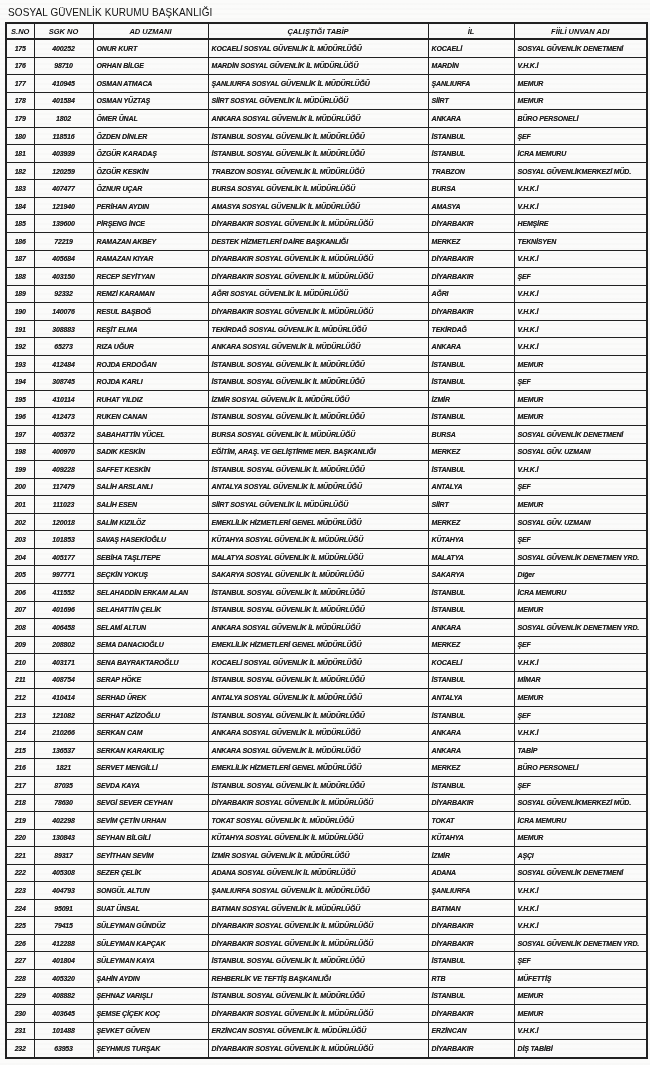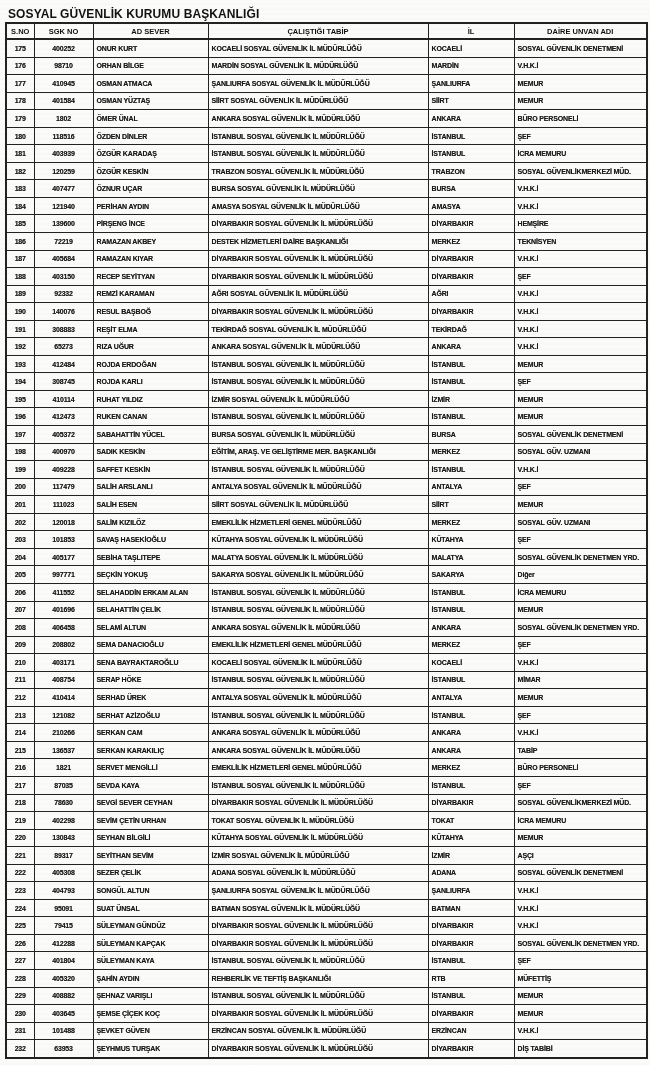--- a/index.html
+++ b/index.html
@@ -15,39 +15,40 @@
       repeating-linear-gradient(0deg, rgba(0,0,0,0.012) 0 2px, rgba(255,255,255,0) 2px 5px),
       #fbfbfa;
     font-family: "Liberation Sans", "DejaVu Sans", sans-serif;
     color: #151515;
     overflow: hidden;
   }
   .doc-title {
     position: absolute;
     left: 8px;
     top: 7px;
-    font-size: 12px;
-    font-weight: 700;
+    font-size: 10px;
+    font-weight: 400;
     letter-spacing: 0.1px;
     color: #121212;
     transform: scaleY(1.05);
   }
   table.roster {
     position: absolute;
     left: 5px;
     top: 22px;
     width: 641px;
     border-collapse: collapse;
     table-layout: fixed;
   }
   table.roster, table.roster th, table.roster td {
     border: 1px solid #222222;
   }
   table.roster {
     border-width: 2px;
+    font-style: italic;
   }
   table.roster th {
     height: 14px;
     font-size: 7.5px;
     font-weight: 700;
     text-align: center;
     vertical-align: middle;
     padding: 0 2px;
     border-bottom-width: 2px;
     color: #101010;
@@ -88,24 +89,24 @@
         <col class="w-sgk">
         <col class="w-name">
       <col class="w-unit">
         <col class="w-prov">
         <col class="w-title">
     </colgroup>
     <thead>
       <tr>
           <th>S.NO</th>
           <th>SGK NO</th>
-          <th>AD SEVER</th>
+          <th>AD UZMANI</th>
           <th>ÇALIŞTIĞI TABİP</th>
           <th>İL</th>
-          <th>DAİRE UNVAN ADI</th>
+          <th>FİİLİ UNVAN ADI</th>
         </tr>
     </thead>
     <tbody>
         <tr>
           <td class="c-sno">175</td>
           <td class="c-sgk">400252</td>
           <td class="c-name">ONUR KURT</td>
           <td class="c-unit">KOCAELİ SOSYAL GÜVENLİK İL MÜDÜRLÜĞÜ</td>
           <td class="c-prov">KOCAELİ</td>
           <td class="c-title">SOSYAL GÜVENLİK DENETMENİ</td>

